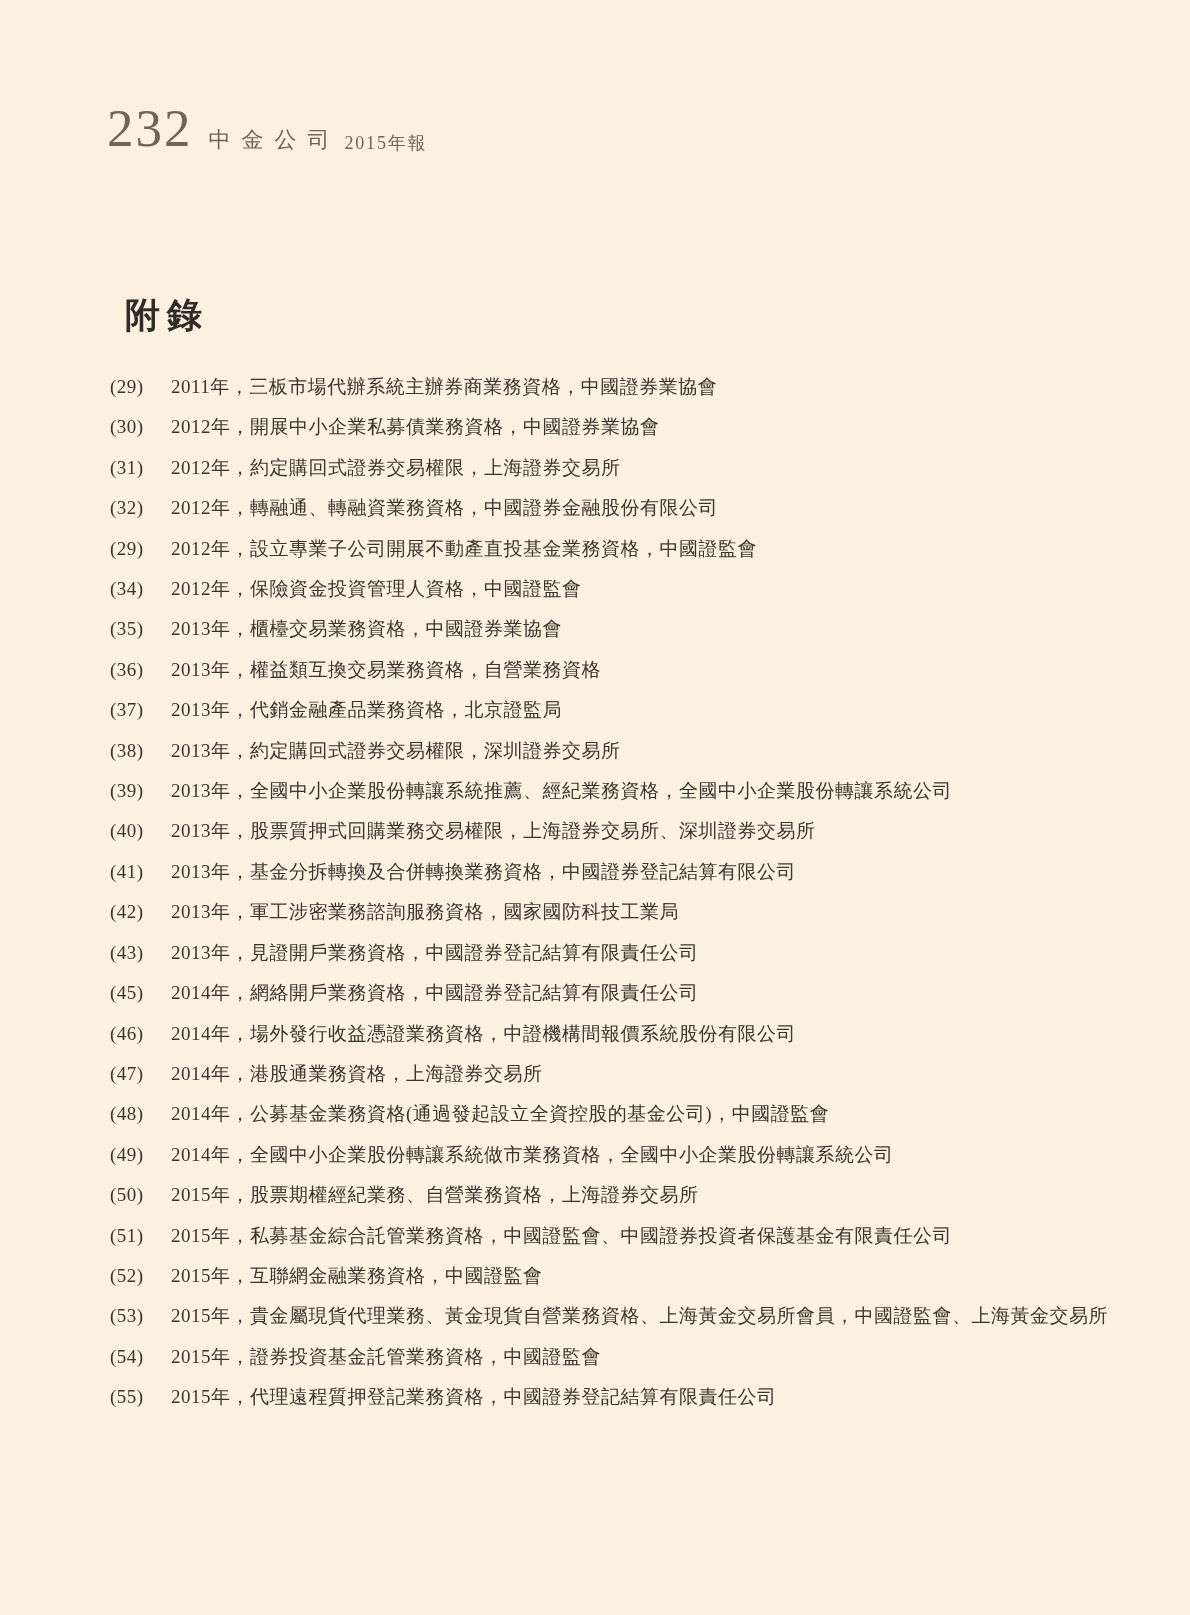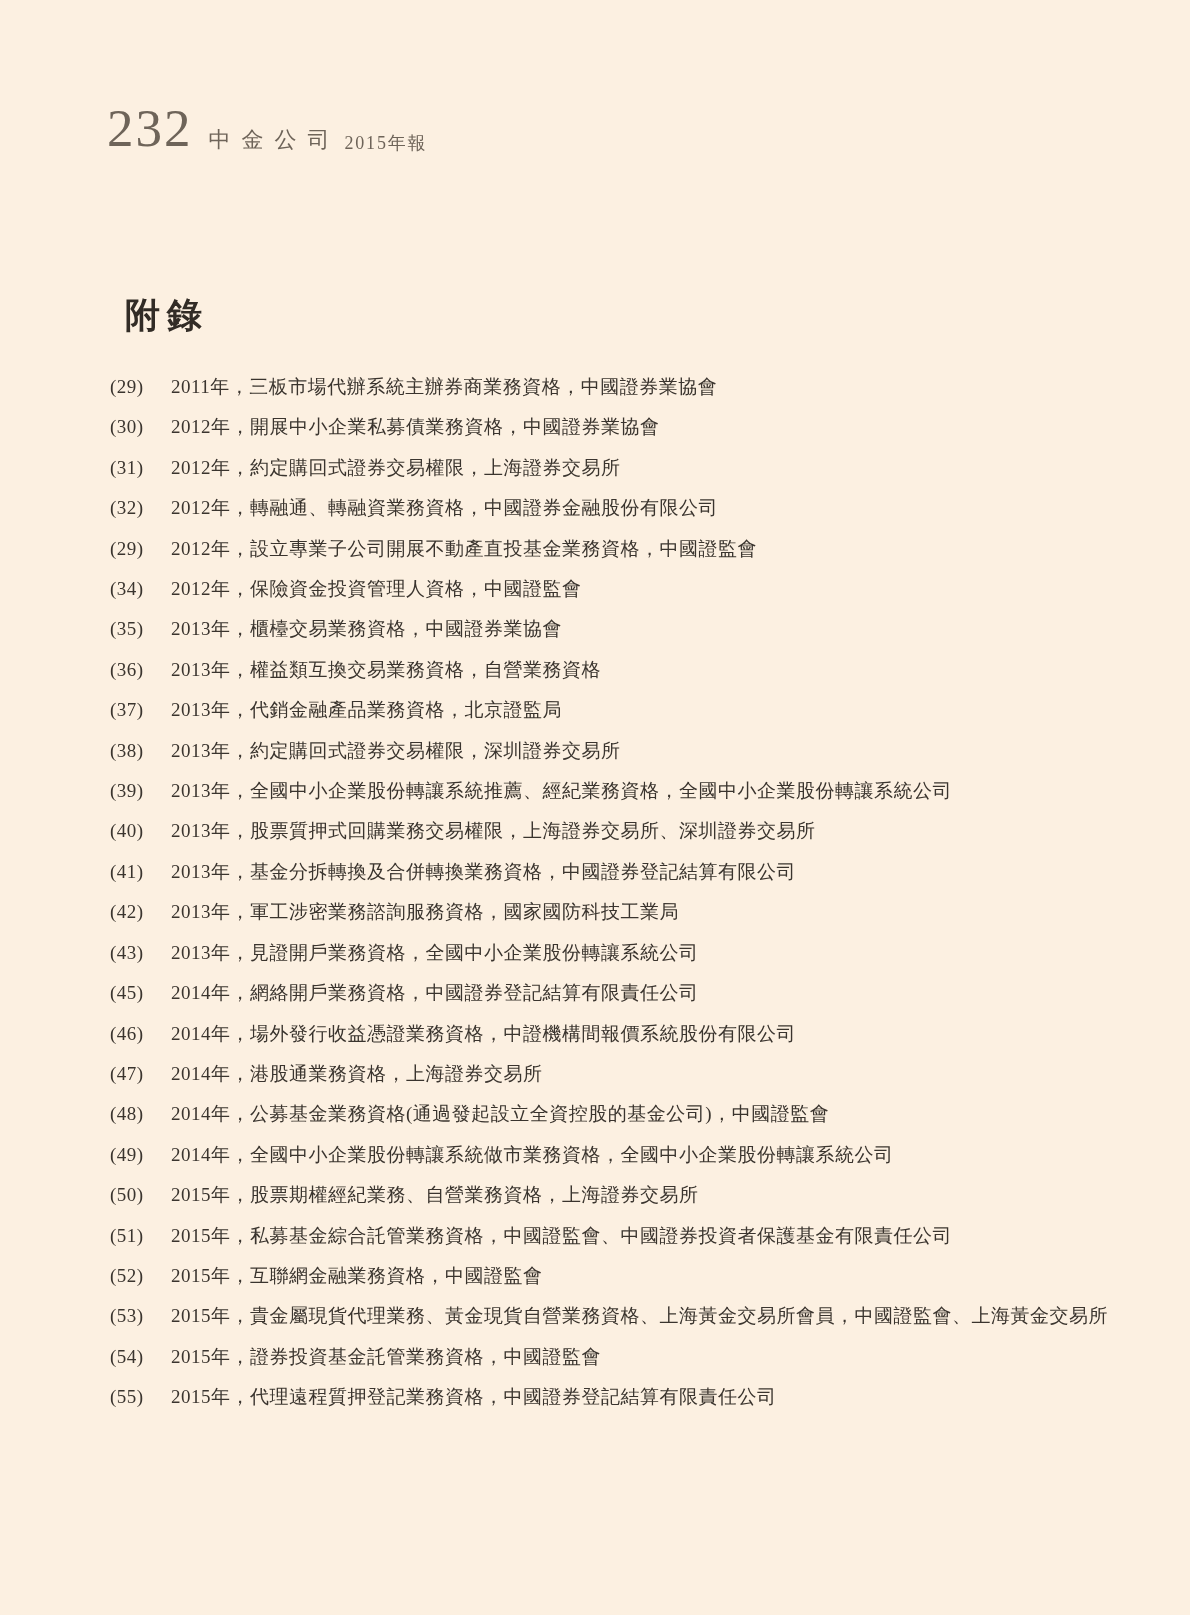--- a/index.html
+++ b/index.html
@@ -140,21 +140,21 @@
     <div class="item">
       <span class="num">(41)</span>
       <span class="txt">2013年，基金分拆轉換及合併轉換業務資格，中國證券登記結算有限公司</span>
     </div>
     <div class="item">
       <span class="num">(42)</span>
       <span class="txt">2013年，軍工涉密業務諮詢服務資格，國家國防科技工業局</span>
     </div>
     <div class="item">
       <span class="num">(43)</span>
-      <span class="txt">2013年，見證開戶業務資格，全國中小企業股份轉讓系統公司</span>
+      <span class="txt">2013年，見證開戶業務資格，中國證券登記結算有限責任公司</span>
     </div>
     <div class="item">
       <span class="num">(45)</span>
       <span class="txt">2014年，網絡開戶業務資格，中國證券登記結算有限責任公司</span>
     </div>
     <div class="item">
       <span class="num">(46)</span>
       <span class="txt">2014年，場外發行收益憑證業務資格，中證機構間報價系統股份有限公司</span>
     </div>
     <div class="item">

